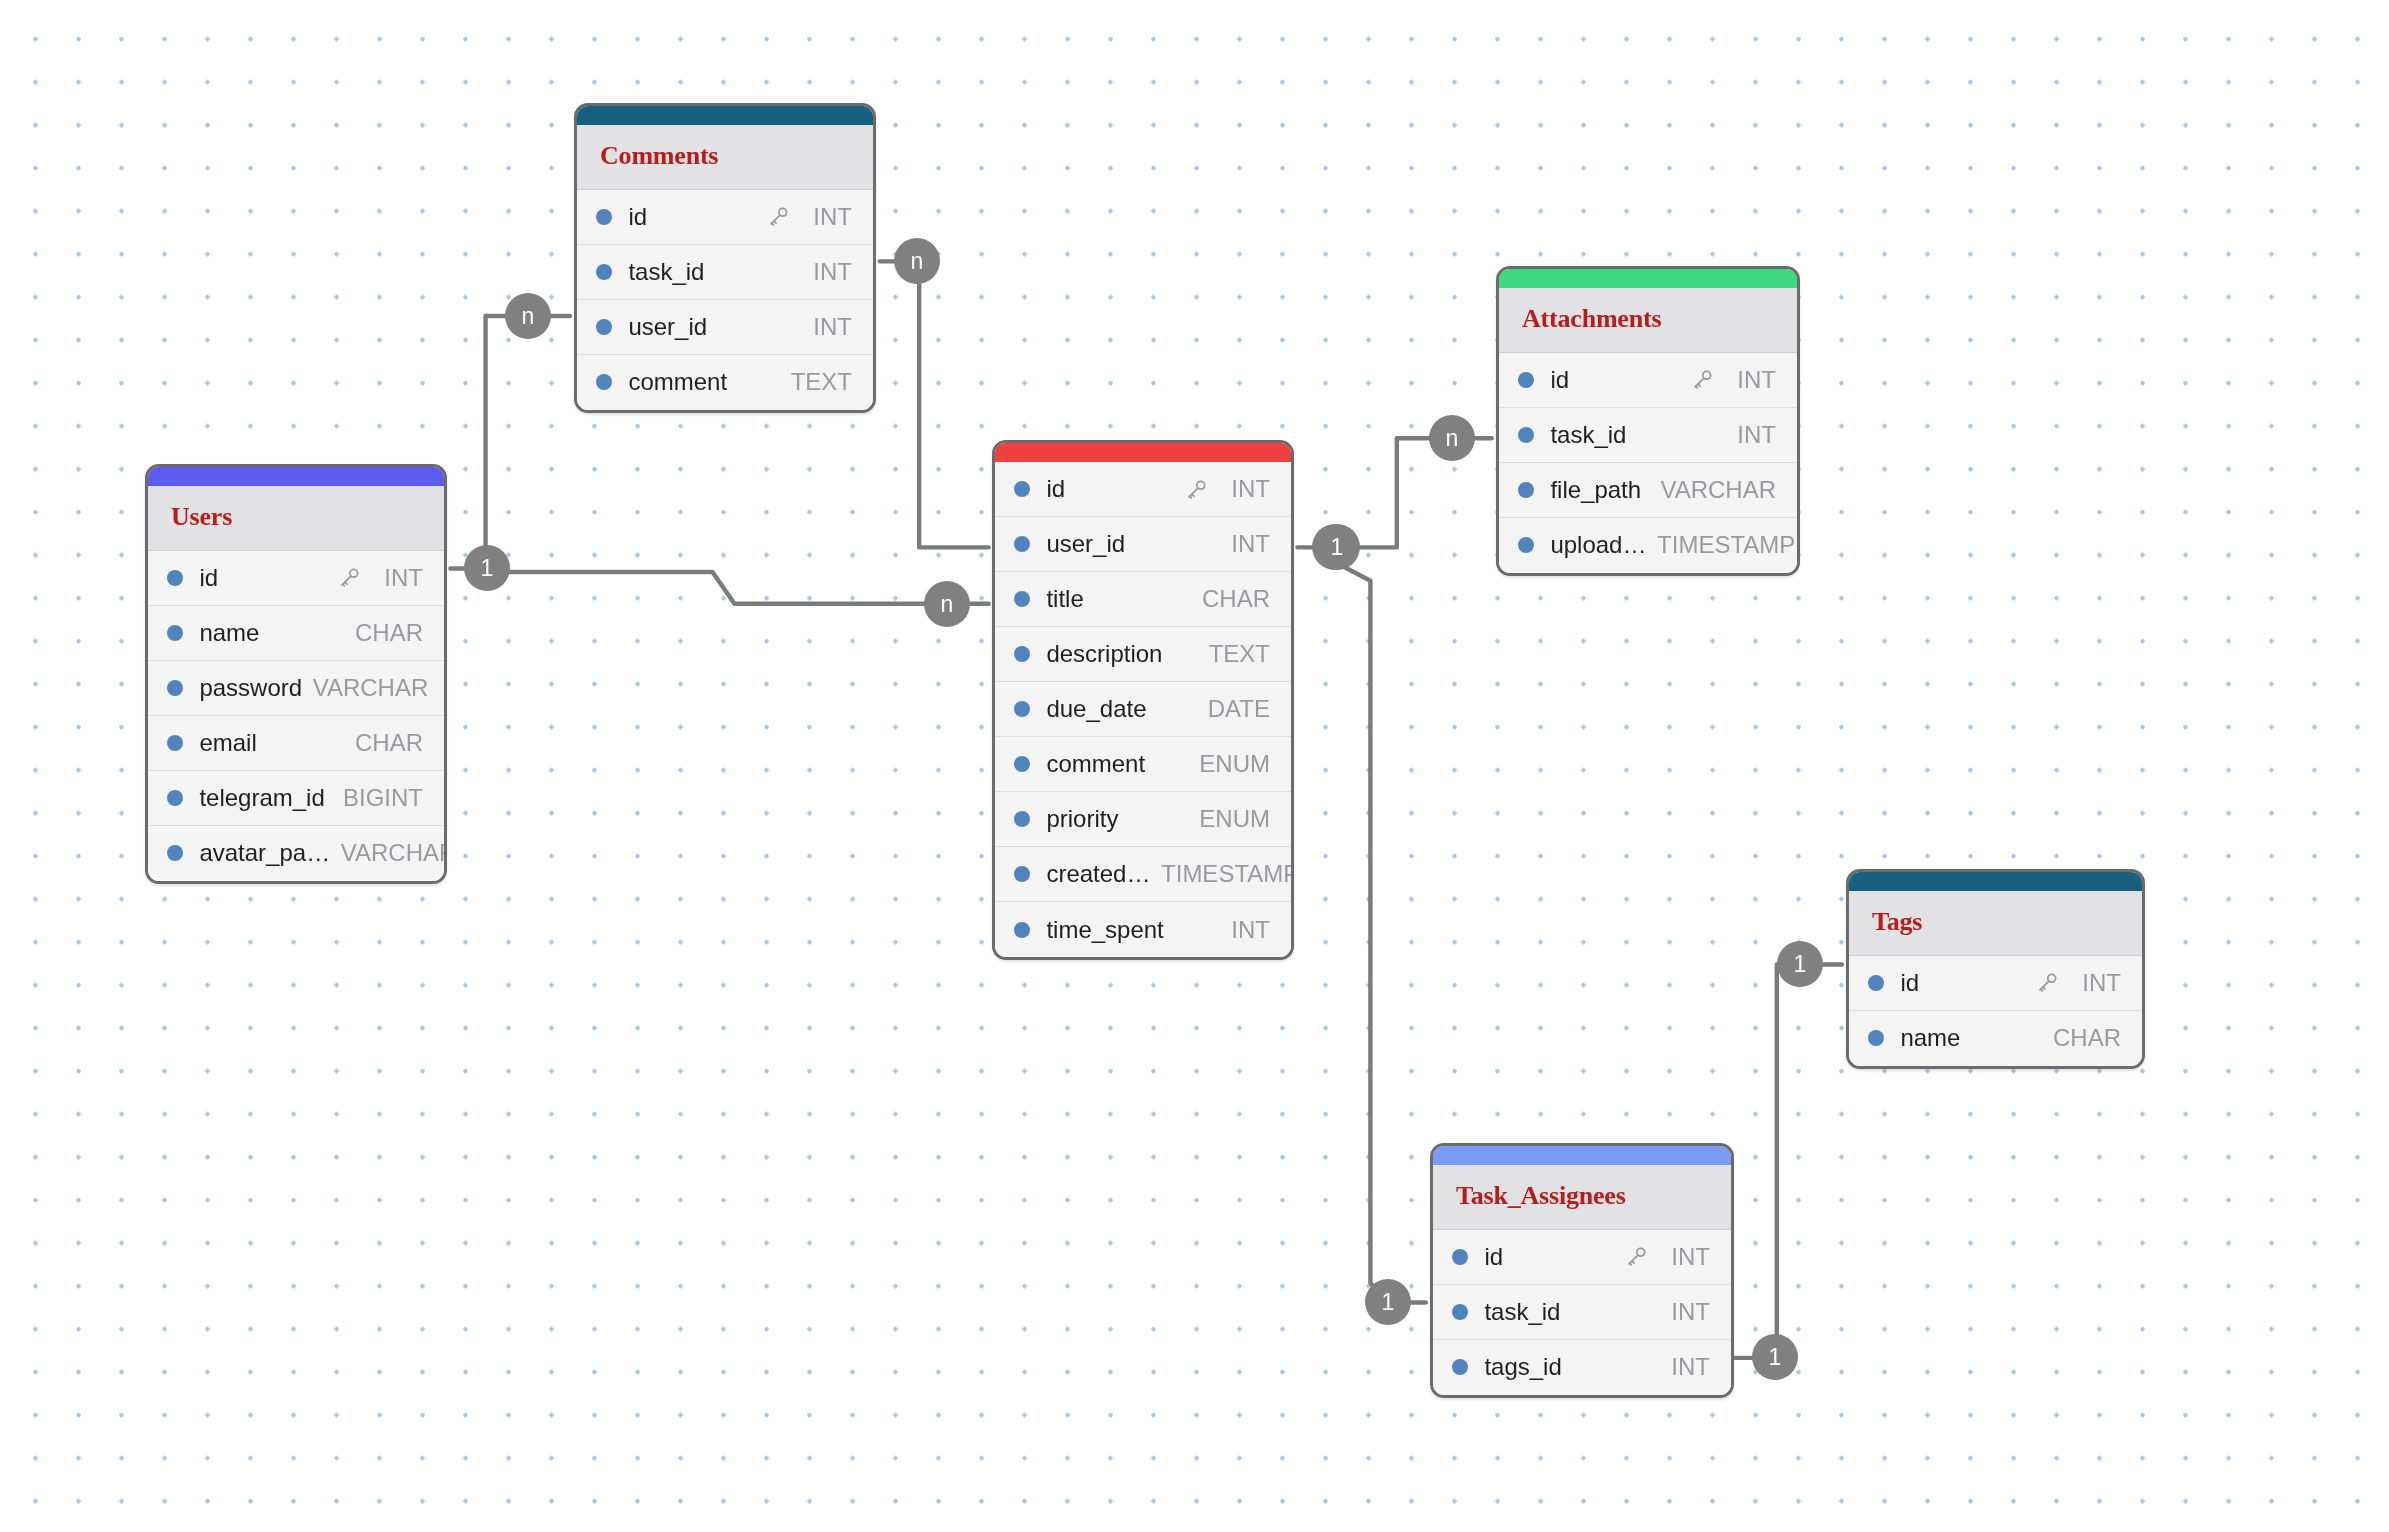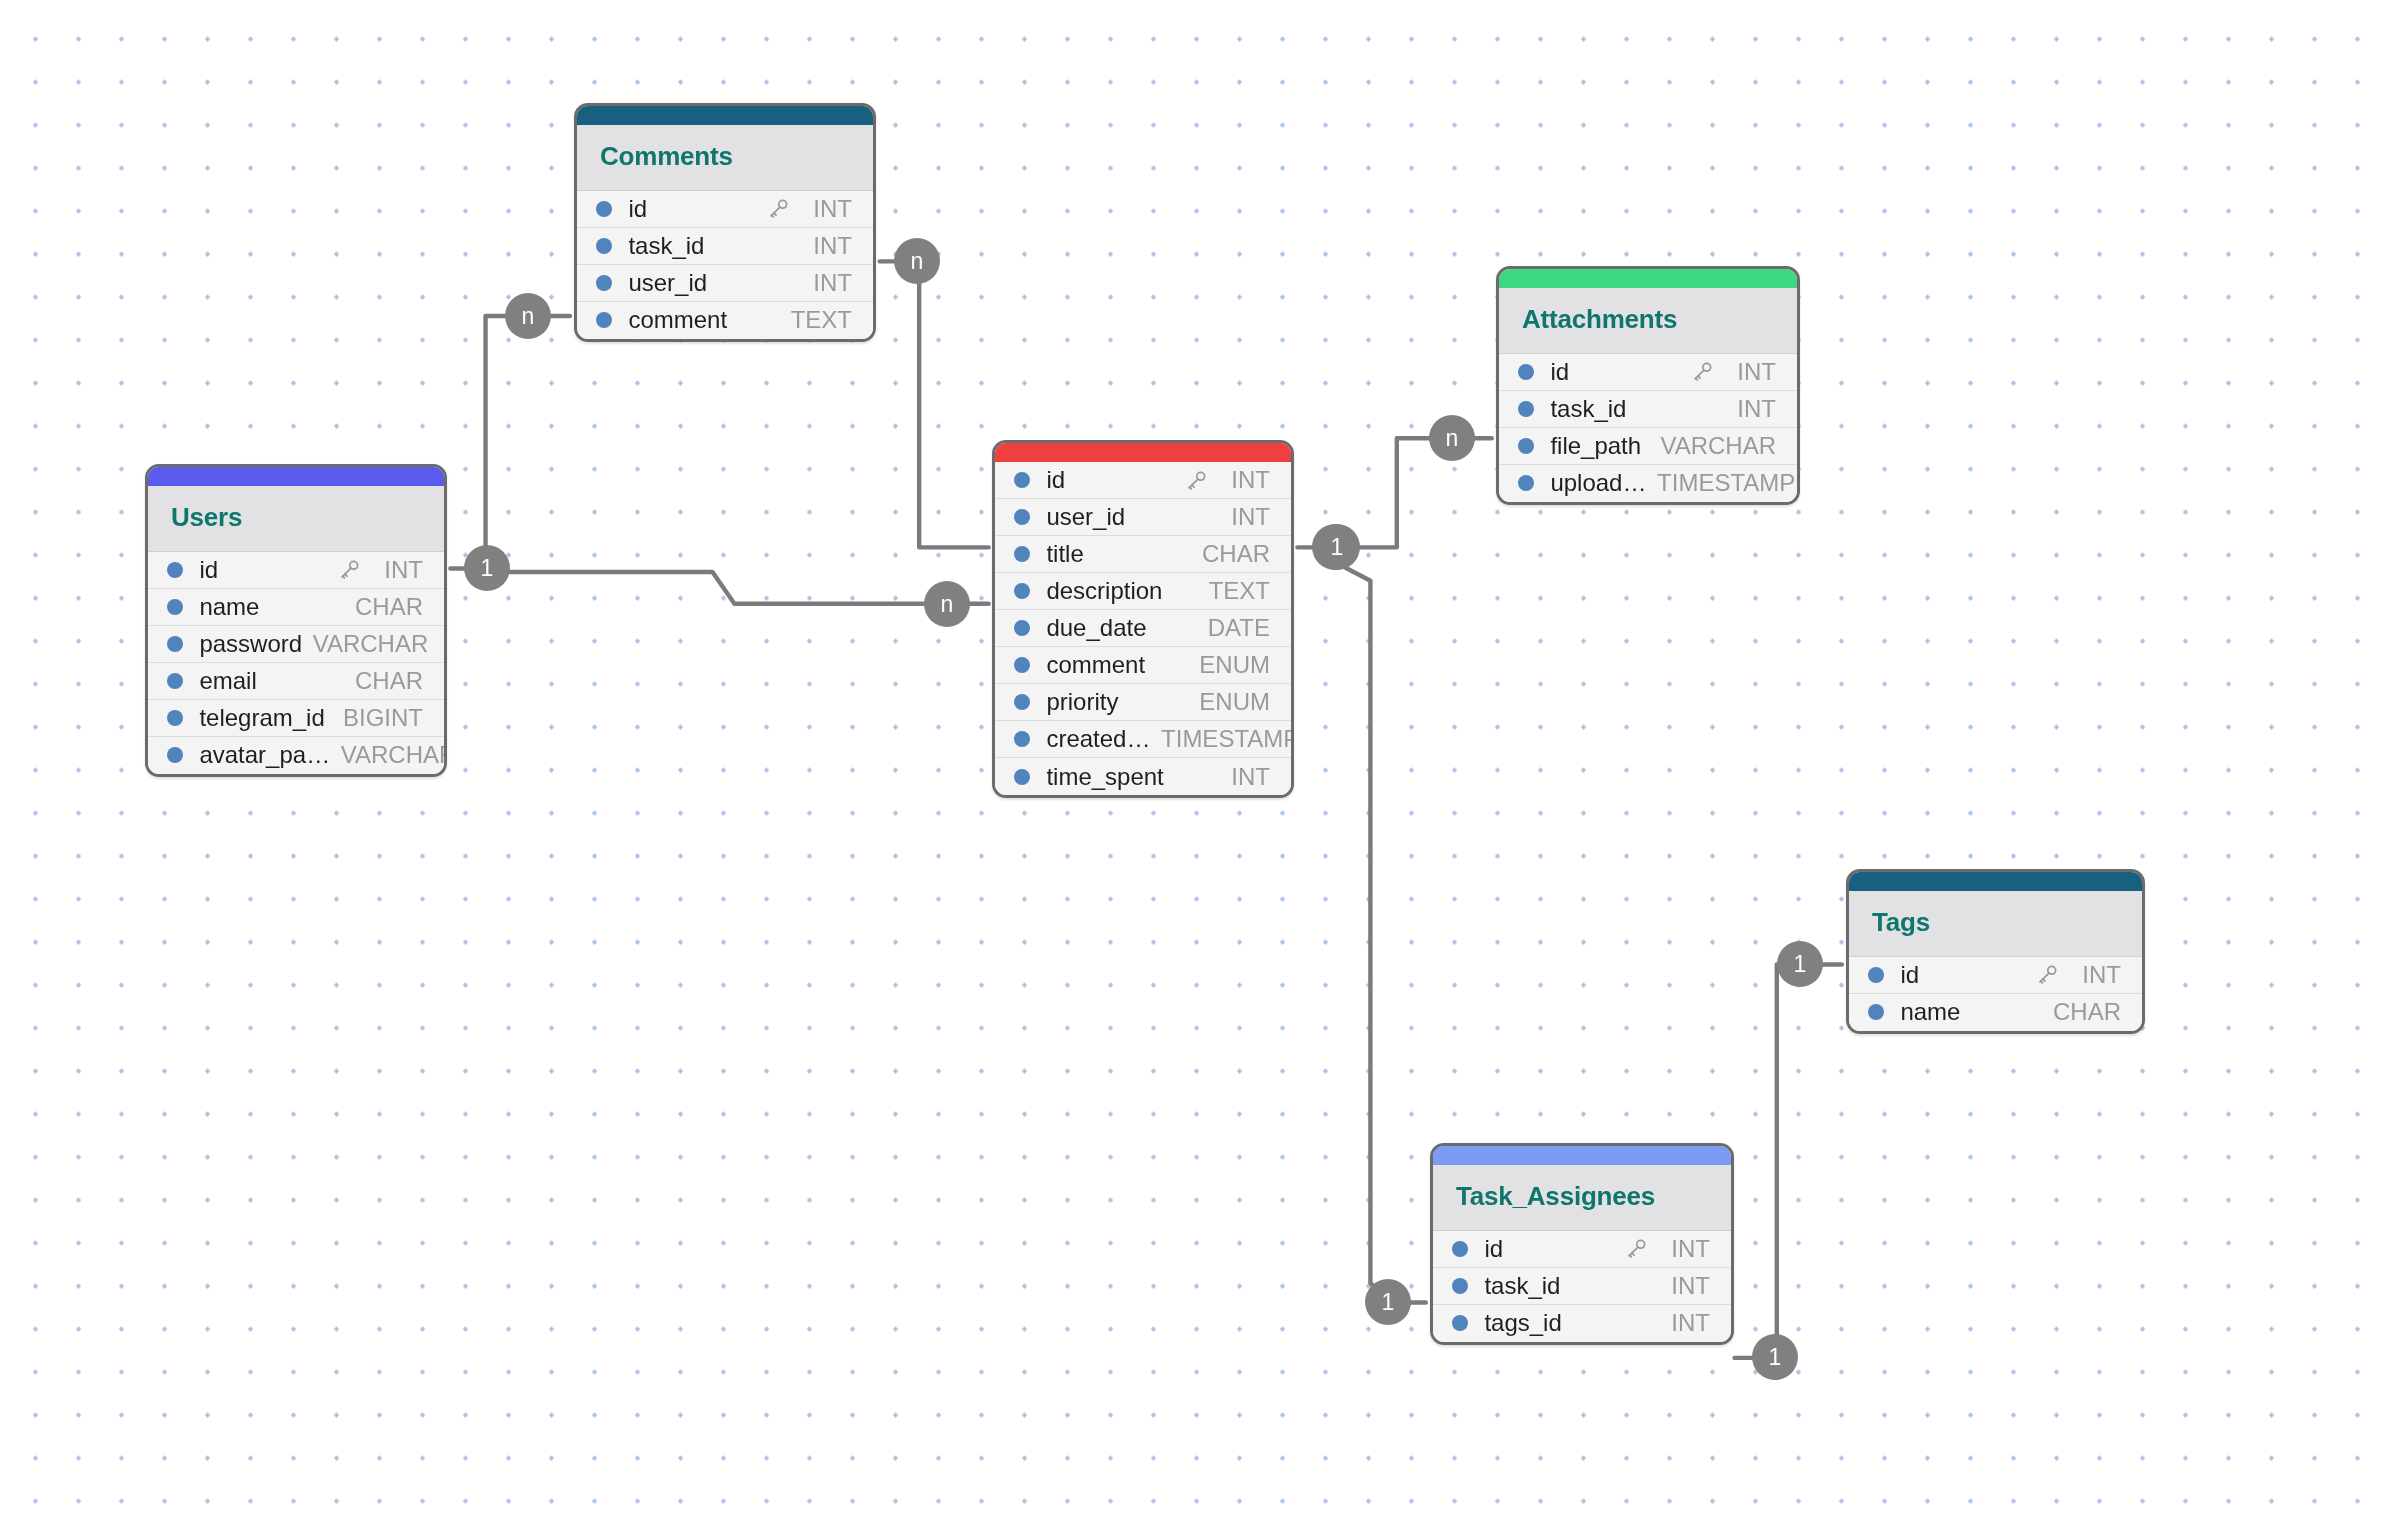--- a/index.html
+++ b/index.html
@@ -79,29 +79,30 @@
 
   .table-title-bar {
     background: #e2e2e4;
     padding: 16px 23px 17.6px 23px;
     border-bottom: 1.8px solid #cfcfd2;
   }
 
   .table-title {
     font-size: 26px;
     font-weight: bold;
-    color: #0f766e;
+    color: #b91c1c;
     letter-spacing: -0.2px;
     white-space: nowrap;
+    font-family: Liberation Serif, serif;
   }
 
   .field-row {
     display: flex;
     align-items: center;
-    height: 37px;
+    height: 55px;
     padding: 0 21px 0 19.4px;
     background: #f4f4f4;
     border-bottom: 1.8px solid #dcdcde;
     gap: 0;
   }
   .field-row:last-child { border-bottom: none; }
 
   .field-dot {
     width: 16px;
     height: 16px;

